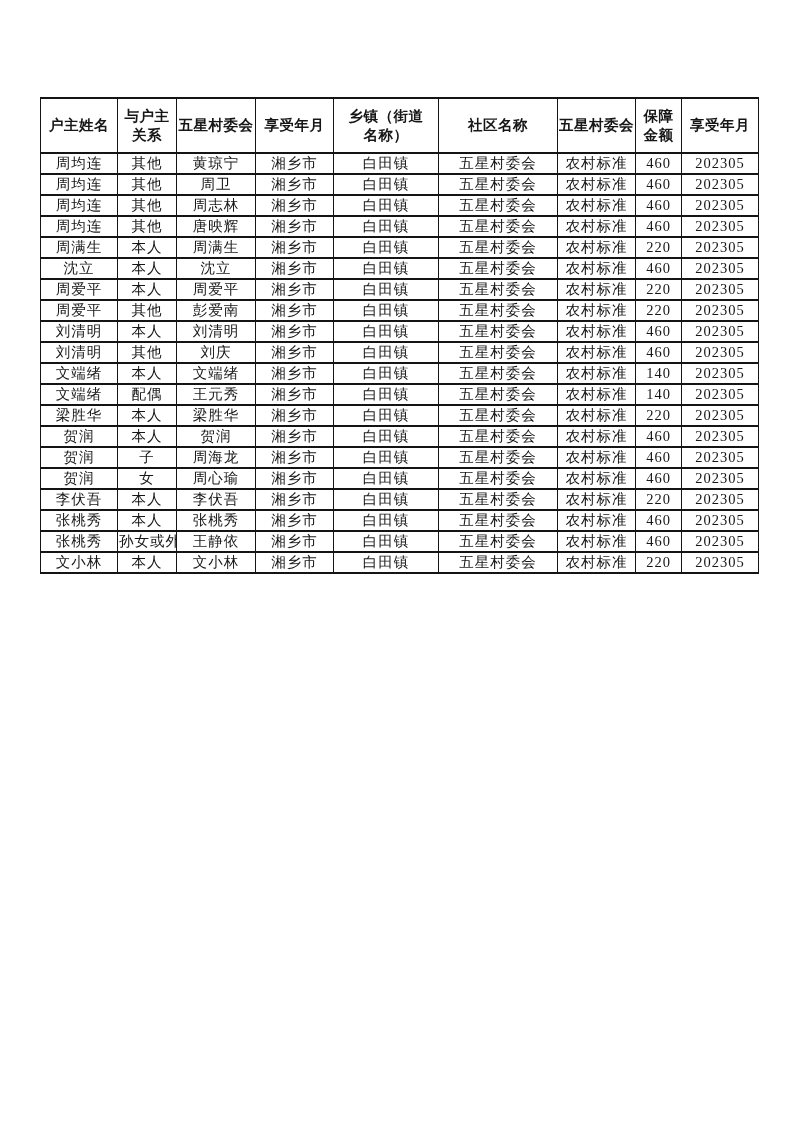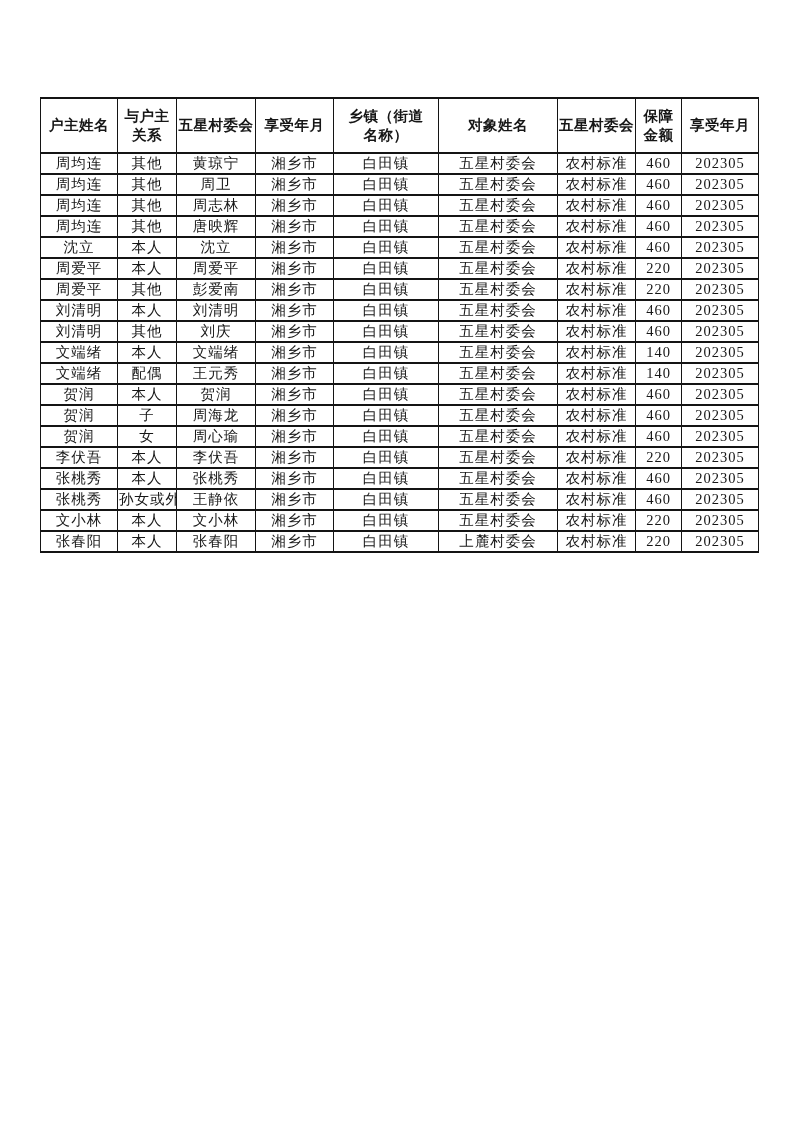--- a/index.html
+++ b/index.html
@@ -89,21 +89,21 @@
     </colgroup>
     <thead>
       <tr id="header-row">
           <th>户主姓名</th>
           <th>与户主
 关系</th>
           <th>五星村委会</th>
           <th>享受年月</th>
           <th>乡镇（街道
 名称）</th>
-          <th>对象姓名</th>
+          <th>社区名称</th>
           <th>五星村委会</th>
           <th>保障
 金额</th>
           <th>享受年月</th>
         </tr>
     </thead>
     <tbody id="table-body">
         <tr>
           <td>周均连</td>
           <td>其他</td>
@@ -142,20 +142,31 @@
           <td>其他</td>
           <td>唐映辉</td>
           <td>湘乡市</td>
           <td>白田镇</td>
           <td>五星村委会</td>
           <td>农村标准</td>
           <td>460</td>
           <td>202305</td>
         </tr>
         <tr>
+          <td>周满生</td>
+          <td>本人</td>
+          <td>周满生</td>
+          <td>湘乡市</td>
+          <td>白田镇</td>
+          <td>五星村委会</td>
+          <td>农村标准</td>
+          <td>220</td>
+          <td>202305</td>
+        </tr>
+        <tr>
           <td>沈立</td>
           <td>本人</td>
           <td>沈立</td>
           <td>湘乡市</td>
           <td>白田镇</td>
           <td>五星村委会</td>
           <td>农村标准</td>
           <td>460</td>
           <td>202305</td>
         </tr>
@@ -219,20 +230,31 @@
           <td>配偶</td>
           <td>王元秀</td>
           <td>湘乡市</td>
           <td>白田镇</td>
           <td>五星村委会</td>
           <td>农村标准</td>
           <td>140</td>
           <td>202305</td>
         </tr>
         <tr>
+          <td>梁胜华</td>
+          <td>本人</td>
+          <td>梁胜华</td>
+          <td>湘乡市</td>
+          <td>白田镇</td>
+          <td>五星村委会</td>
+          <td>农村标准</td>
+          <td>220</td>
+          <td>202305</td>
+        </tr>
+        <tr>
           <td>贺润</td>
           <td>本人</td>
           <td>贺润</td>
           <td>湘乡市</td>
           <td>白田镇</td>
           <td>五星村委会</td>
           <td>农村标准</td>
           <td>460</td>
           <td>202305</td>
         </tr>
@@ -291,30 +313,19 @@
           <td>460</td>
           <td>202305</td>
         </tr>
         <tr>
           <td>文小林</td>
           <td>本人</td>
           <td>文小林</td>
           <td>湘乡市</td>
           <td>白田镇</td>
           <td>五星村委会</td>
-          <td>农村标准</td>
-          <td>220</td>
-          <td>202305</td>
-        </tr>
-        <tr>
-          <td>张春阳</td>
-          <td>本人</td>
-          <td>张春阳</td>
-          <td>湘乡市</td>
-          <td>白田镇</td>
-          <td>上麓村委会</td>
           <td>农村标准</td>
           <td>220</td>
           <td>202305</td>
         </tr>
       </tbody>
   </table>
 </div>
 
 </body></html>

